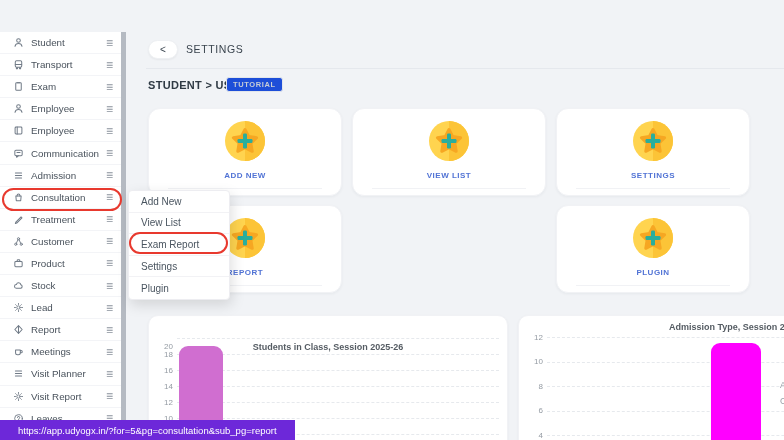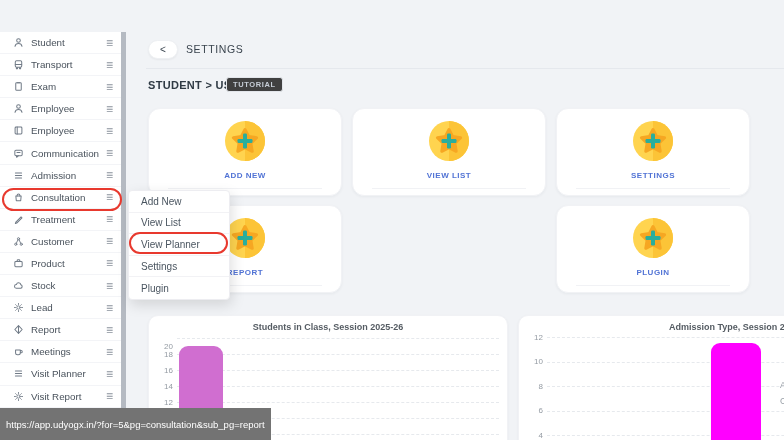--- a/index.html
+++ b/index.html
@@ -29,61 +29,61 @@
 
   
   .main{position:absolute;left:126px;top:32px;right:0;bottom:0;background:#f1f3f6;z-index:1;}
   .backbtn{position:absolute;left:22px;top:8px;width:30px;height:19px;background:#fff;
     border:1px solid #eef0f3;border-radius:10px;box-shadow:0 1px 2px rgba(0,0,0,.05);
     display:flex;align-items:center;justify-content:center;font-size:10px;color:#3c4650;cursor:pointer;}
   .dash-title{position:absolute;left:60px;top:11px;font-size:10.5px;color:#39434d;letter-spacing:.6px;}
   .hdr-divider{position:absolute;left:20px;right:0;top:36px;border-top:1px solid #e5e8ed;}
   .crumb{position:absolute;left:22px;top:47px;font-size:11px;font-weight:700;color:#2f3a44;letter-spacing:.3px;}
   .badge{position:absolute;left:100px;top:45px;font-size:7.5px;font-weight:700;color:#c6cdd6;
-    background:#404040;border:1px solid #e3e6eb;border-radius:3px;padding:2px 6px;letter-spacing:.6px;}
+    background:#1d4ed8;border:1px solid #e3e6eb;border-radius:3px;padding:2px 6px;letter-spacing:.6px;}
 
   
   .card{position:absolute;width:194px;height:88px;background:#fff;border-radius:12px;
     border:1px solid #f1f2f5;box-shadow:0 1px 3px rgba(25,35,60,.05);cursor:pointer;}
   .card .star{position:absolute;left:50%;top:9px;transform:translateX(-50%);width:46px;height:46px;}
   .card .clabel{position:absolute;left:0;right:0;top:62px;text-align:center;font-size:8px;
     font-weight:700;color:#5173d5;letter-spacing:.5px;}
   .card::after{content:"";position:absolute;left:10%;right:10%;bottom:6px;border-top:1px solid #f1f2f5;}
   .r1{top:76px;} .r2{top:173px;}
   .c1{left:22px;} .c2{left:226px;} .c3{left:430px;}
 
   
   .chart-card{position:absolute;top:283px;height:170px;background:#fff;border-radius:10px;
     border:1px solid #f1f2f5;box-shadow:0 1px 3px rgba(25,35,60,.05);overflow:hidden;}
   .chart-a{left:22px;width:360px;}
   .chart-b{left:392px;width:420px;}
   .chart-title{position:absolute;top:6px;font-size:9px;font-weight:700;color:#555c63;white-space:nowrap;}
-  .chart-a .chart-title{left:0;right:0;text-align:center;}
+  .chart-a .chart-title{left:0;right:0;text-align:center;margin-top:20px;}
   .chart-b .chart-title{left:150px;}
   .plot{position:absolute;left:0;top:0;right:0;bottom:0;}
   .tick{position:absolute;text-align:right;font-size:8px;color:#949ba3;}
   .grid{position:absolute;border-top:1px dashed #e6e9ed;}
   .bar{position:absolute;bottom:-30px;border-radius:9px 9px 0 0;}
   .edge-txt{position:absolute;font-size:9px;color:#9aa0a8;}
 
   
   .menu{position:absolute;left:128px;top:190px;width:102px;background:#fff;border:1px solid #ededf1;
     border-radius:4px;box-shadow:2px 5px 14px rgba(0,0,0,.13);z-index:6;}
   .m-item{height:21.6px;display:flex;align-items:center;padding-left:12px;font-size:10px;
     color:#4a5560;border-bottom:1px solid #f2f2f5;cursor:pointer;}
   .m-item:last-child{border-bottom:none;}
 
   
   .ann{position:absolute;border:2.5px solid #e8392e;z-index:8;pointer-events:none;}
   .ann-consult{left:2px;top:188px;width:120px;height:23px;border-radius:13px;}
   .ann-viewreport{left:129px;top:232px;width:99px;height:22px;border-radius:12px;}
 
   
-  .statusbar{position:absolute;left:0;bottom:0;height:32px;background:#737373;color:#fff;
-    font-size:9.5px;display:inline-flex;align-items:center;padding:0 6px;z-index:9;white-space:nowrap;}
+  .statusbar{position:absolute;left:0;bottom:0;height:20px;background:#6d28d9;color:#fff;
+    font-size:9.5px;display:inline-flex;align-items:center;padding:0 18px;z-index:9;white-space:nowrap;}
 
   .symdefs{position:absolute;width:0;height:0;overflow:hidden;}
 </style>
 </head>
 <body>
 
 <svg class="symdefs" xmlns="http://www.w3.org/2000/svg">
   <defs>
     <g id="i-user" fill="none" stroke="currentColor" stroke-width="1.1" stroke-linecap="round" stroke-linejoin="round">
       <circle cx="6" cy="3.8" r="2"></circle>
@@ -367,21 +367,21 @@
           <div class="bar" style="top: 27.125px; left: 192px; width: 50px; background: rgb(255, 0, 255);"></div>
           <div class="edge-txt" style="top: 64px; left: 261px;">A</div>
           <div class="edge-txt" style="top: 80px; left: 261px;">O</div>
         </div>
     </div>
   </div>
 
   <div class="menu">
     <div class="m-item">Add New</div>
     <div class="m-item">View List</div>
-    <div class="m-item">View Planner</div>
+    <div class="m-item">Exam Report</div>
     <div class="m-item">Settings</div>
     <div class="m-item">Plugin</div>
   </div>
 
   <div class="ann ann-consult"></div>
   <div class="ann ann-viewreport"></div>
 
   <div class="statusbar">https://app.udyogx.in/?for=5&amp;pg=consultation&amp;sub_pg=report</div>
 </div>
 

